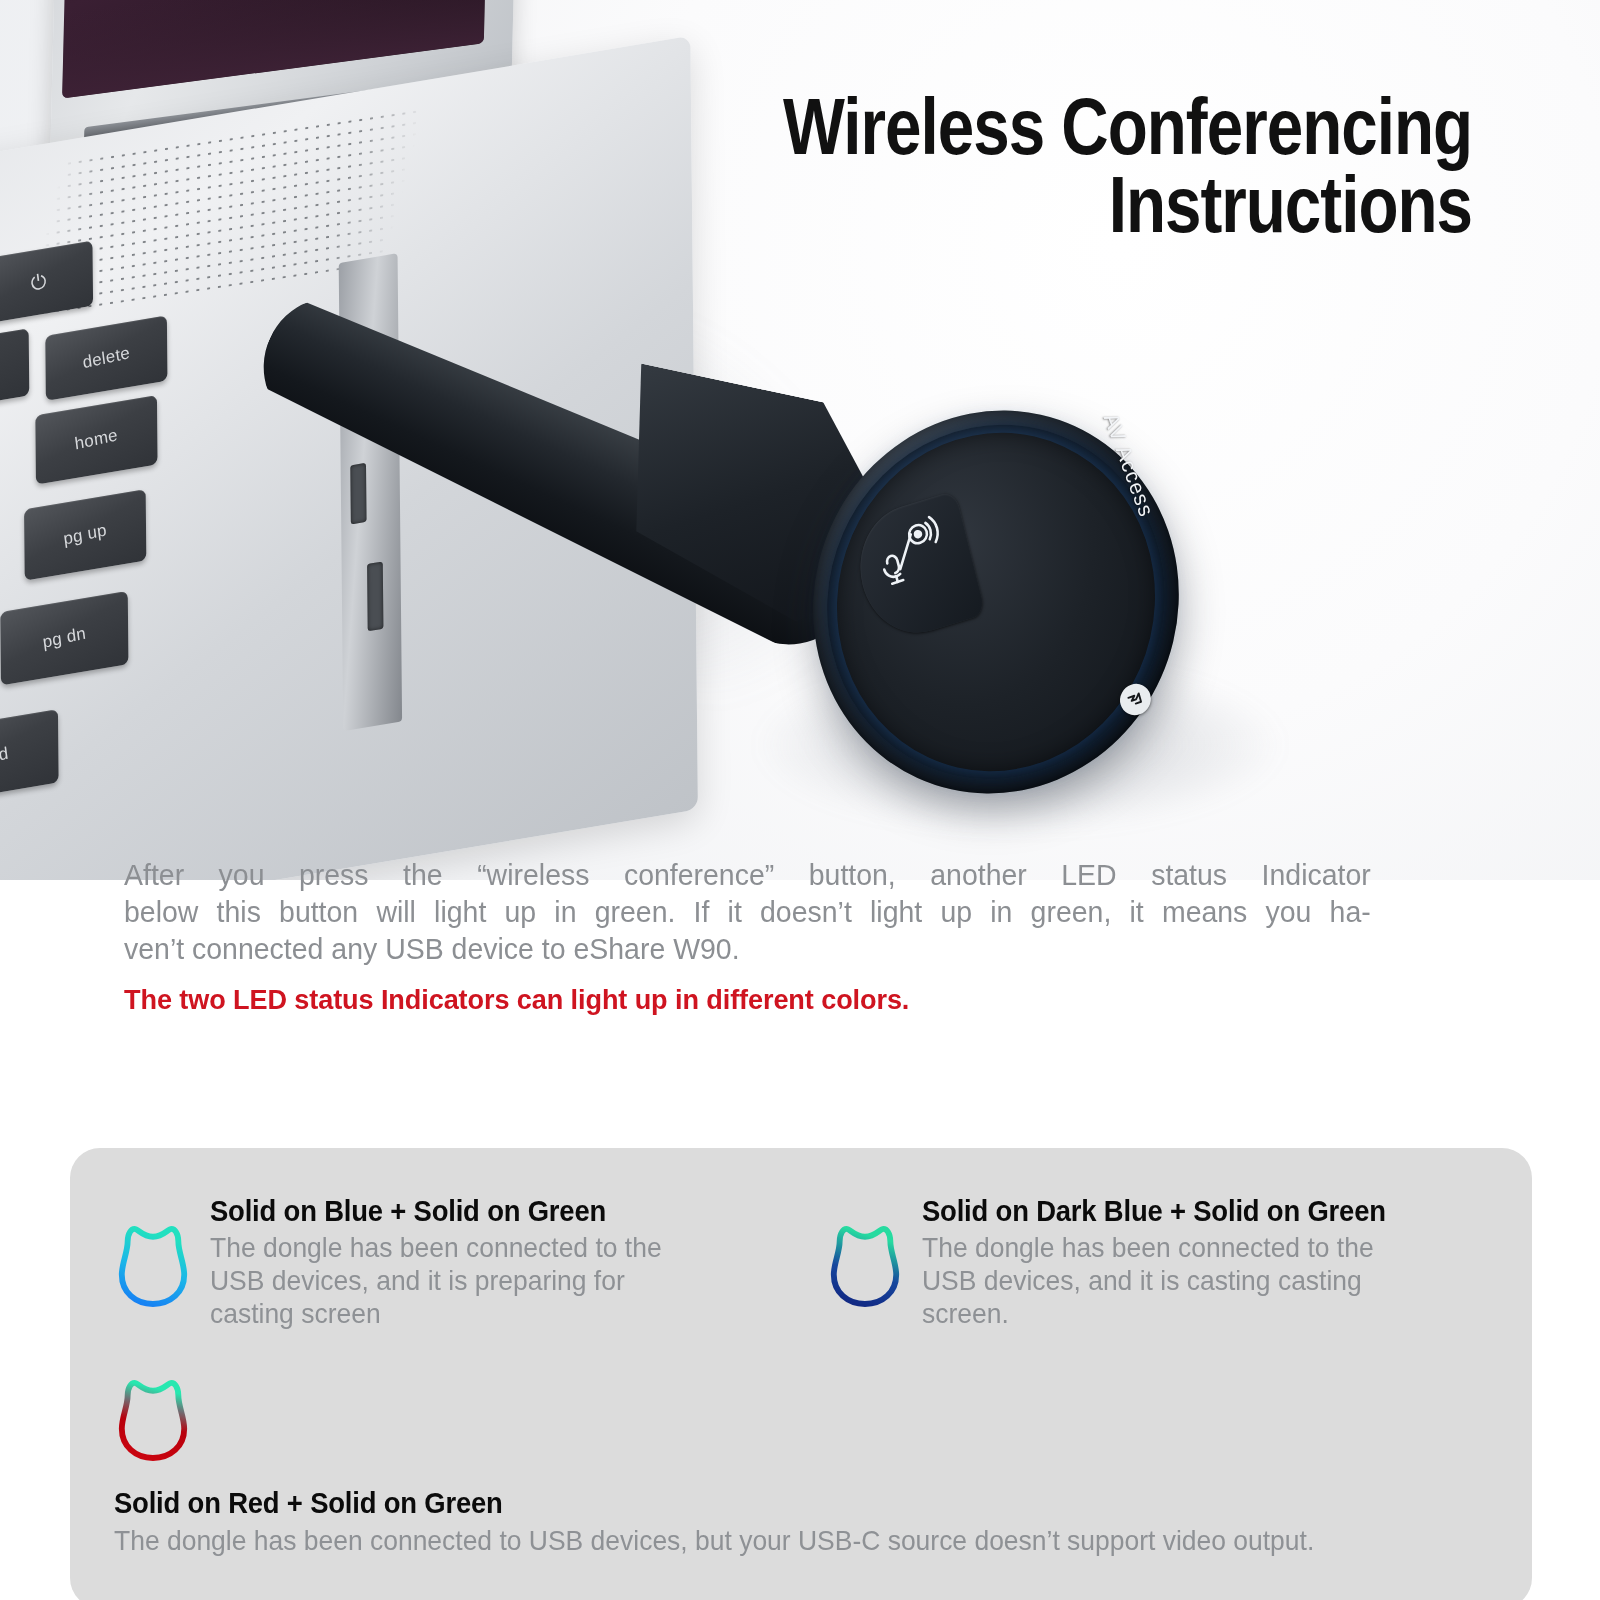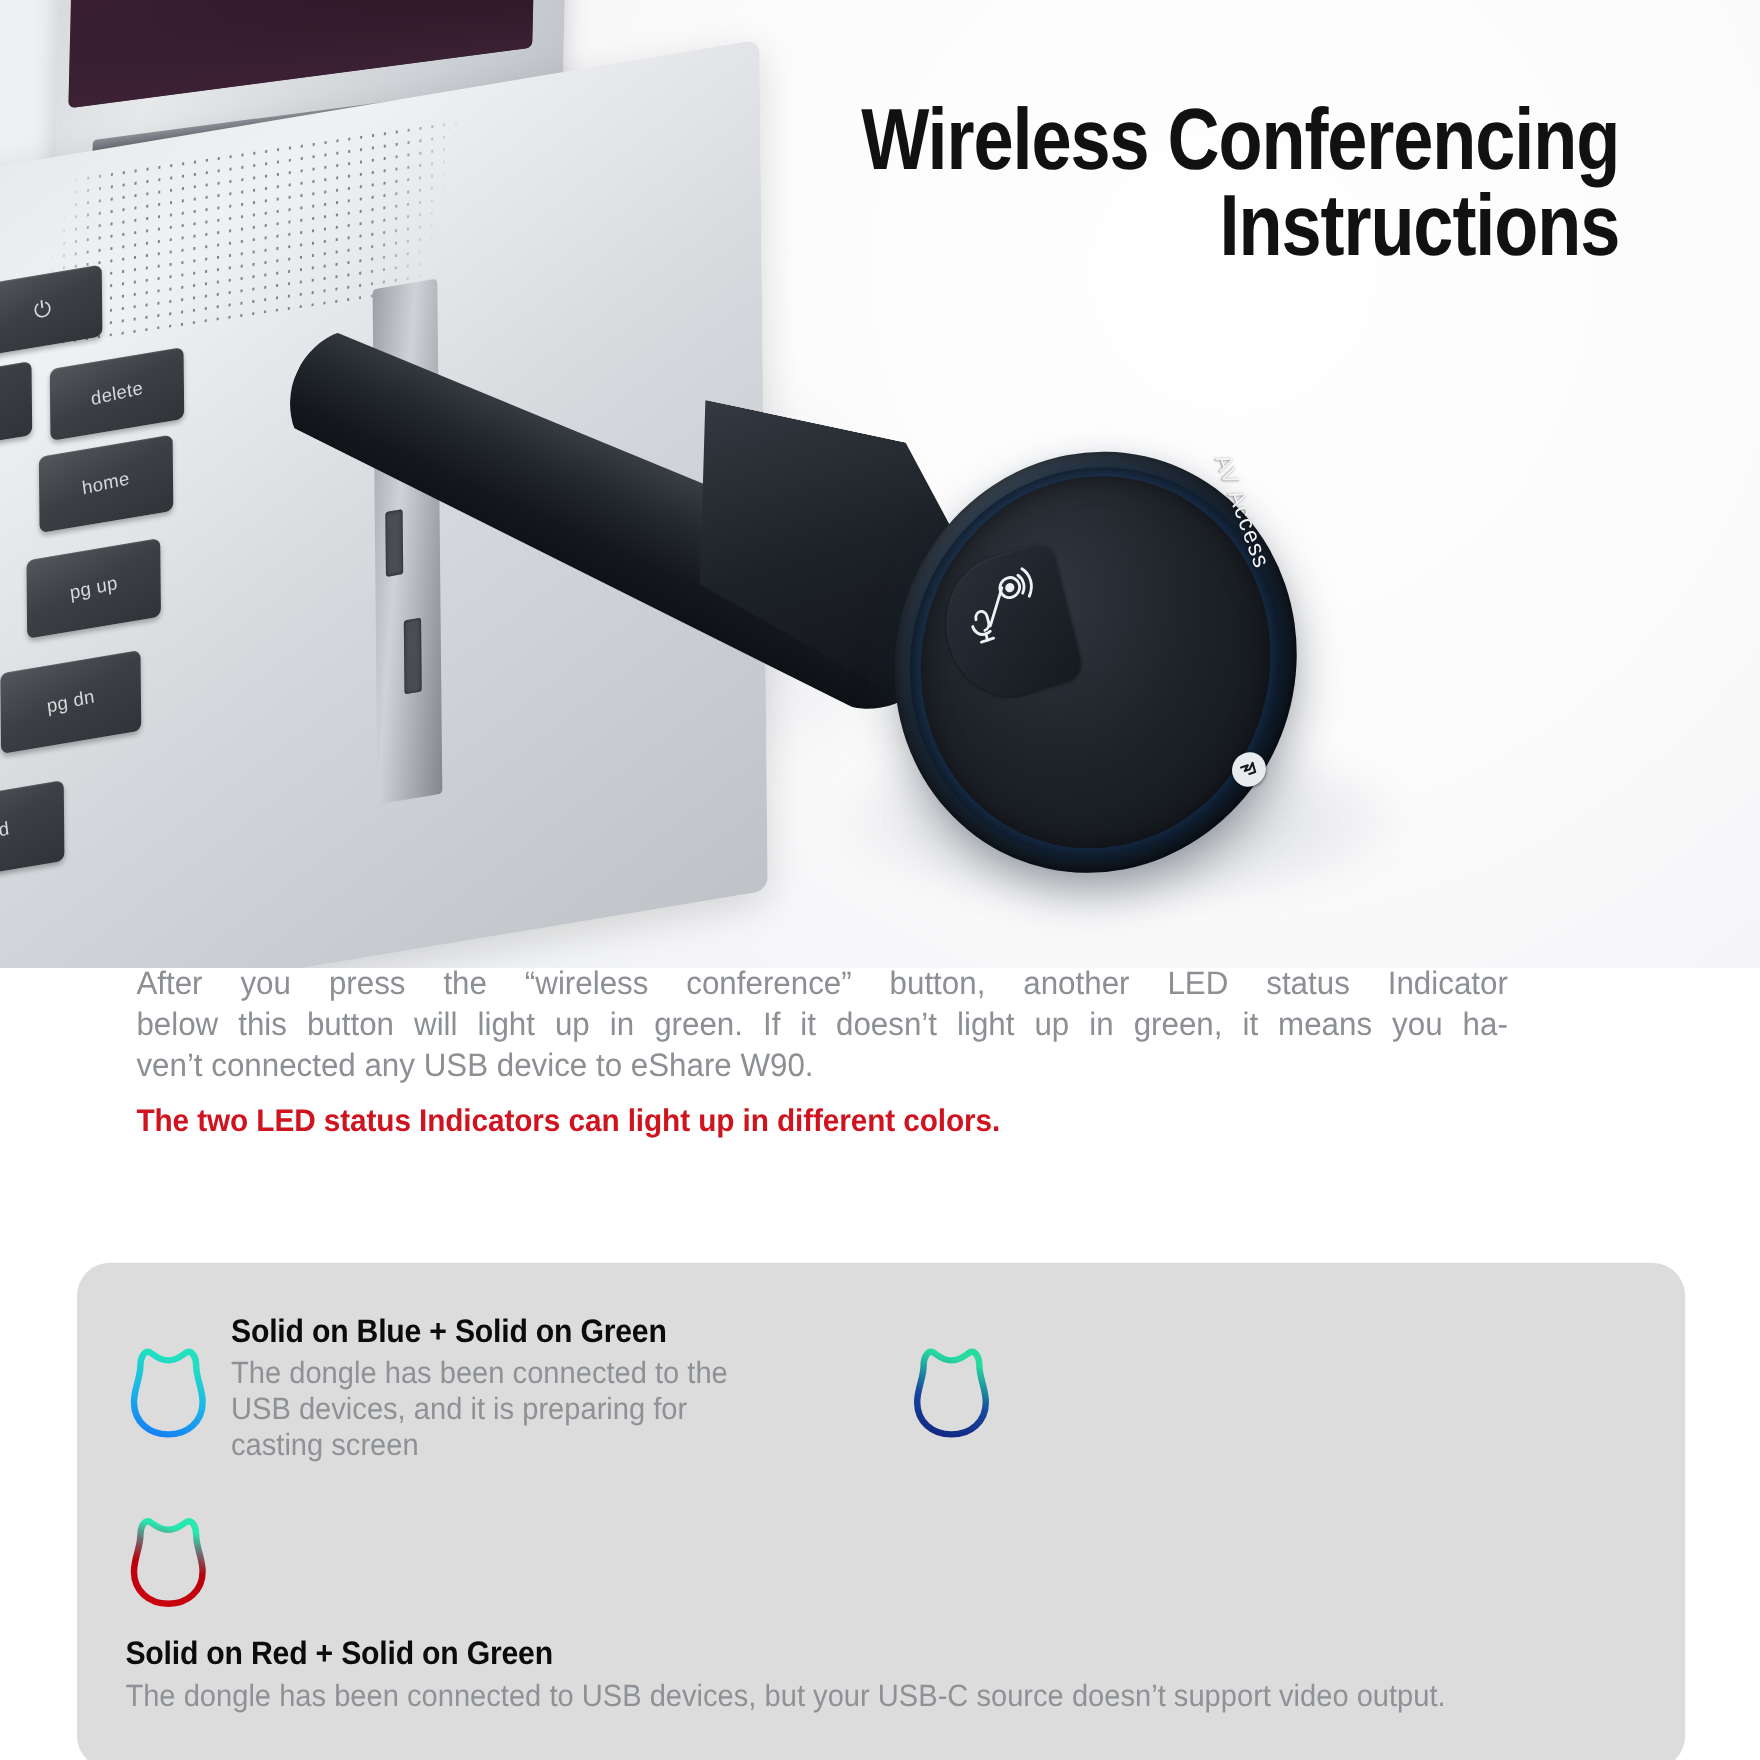--- a/index.html
+++ b/index.html
@@ -200,21 +200,21 @@
     position:absolute; right:44px; bottom:52px;
     width:31px; height:31px; border-radius:50%;
     background:#e9ecef;
     display:flex; align-items:center; justify-content:center;
     transform:rotate(-8deg);
     box-shadow:0 1px 3px rgba(0,0,0,.5);
   }
 
   
   .copy{
-    position:absolute; left:124px; top:876px; width:1292px;
+    position:absolute; left:124px; top:856px; width:1292px;
   }
   .para{
     color:#8c8f93;
     font-size:29.5px;
     line-height:1.255;
     text-align:justify;
     font-family:"Liberation Sans", sans-serif;
     transform:scaleX(0.965);
     transform-origin:0 0;
   }
@@ -398,20 +398,24 @@
               <linearGradient id="g1" x1="0" y1="1" x2="0.25" y2="0">
                 <stop offset="0" stop-color="#11247f"></stop>
                 <stop offset="0.5" stop-color="#16479e"></stop>
                 <stop offset="1" stop-color="#27dba0"></stop>
               </linearGradient>
             </defs>
             <path d="M14 22 C14 13 18 9 21 9 C25 9 29 17 40 17 C51 17 55 9 59 9 C62 9 66 13 66 22
                      C66 33 72 44 72 56 C72 74 58 86 40 86 C22 86 8 74 8 56 C8 44 14 33 14 22 Z" fill="none" stroke="url(#g1)" stroke-width="6" stroke-linecap="round"></path>
           </svg>
         </div>
+        <div class="li-text">
+          <div class="li-title">Solid on Dark Blue + Solid on Green</div>
+          <div class="li-desc" style="width:530px;">The dongle has been connected to the USB devices, and it is casting casting screen.</div>
+        </div>
       </div>
 
       <div class="legend-item wide">
         <div class="ring-ico">
           <svg viewBox="0 0 80 92" width="78" height="90">
             <defs>
               <linearGradient id="g2" x1="0" y1="1" x2="0.2" y2="0">
                 <stop offset="0" stop-color="#cc0510"></stop>
                 <stop offset="0.52" stop-color="#b8000c"></stop>
                 <stop offset="0.78" stop-color="#6f6f74"></stop>

